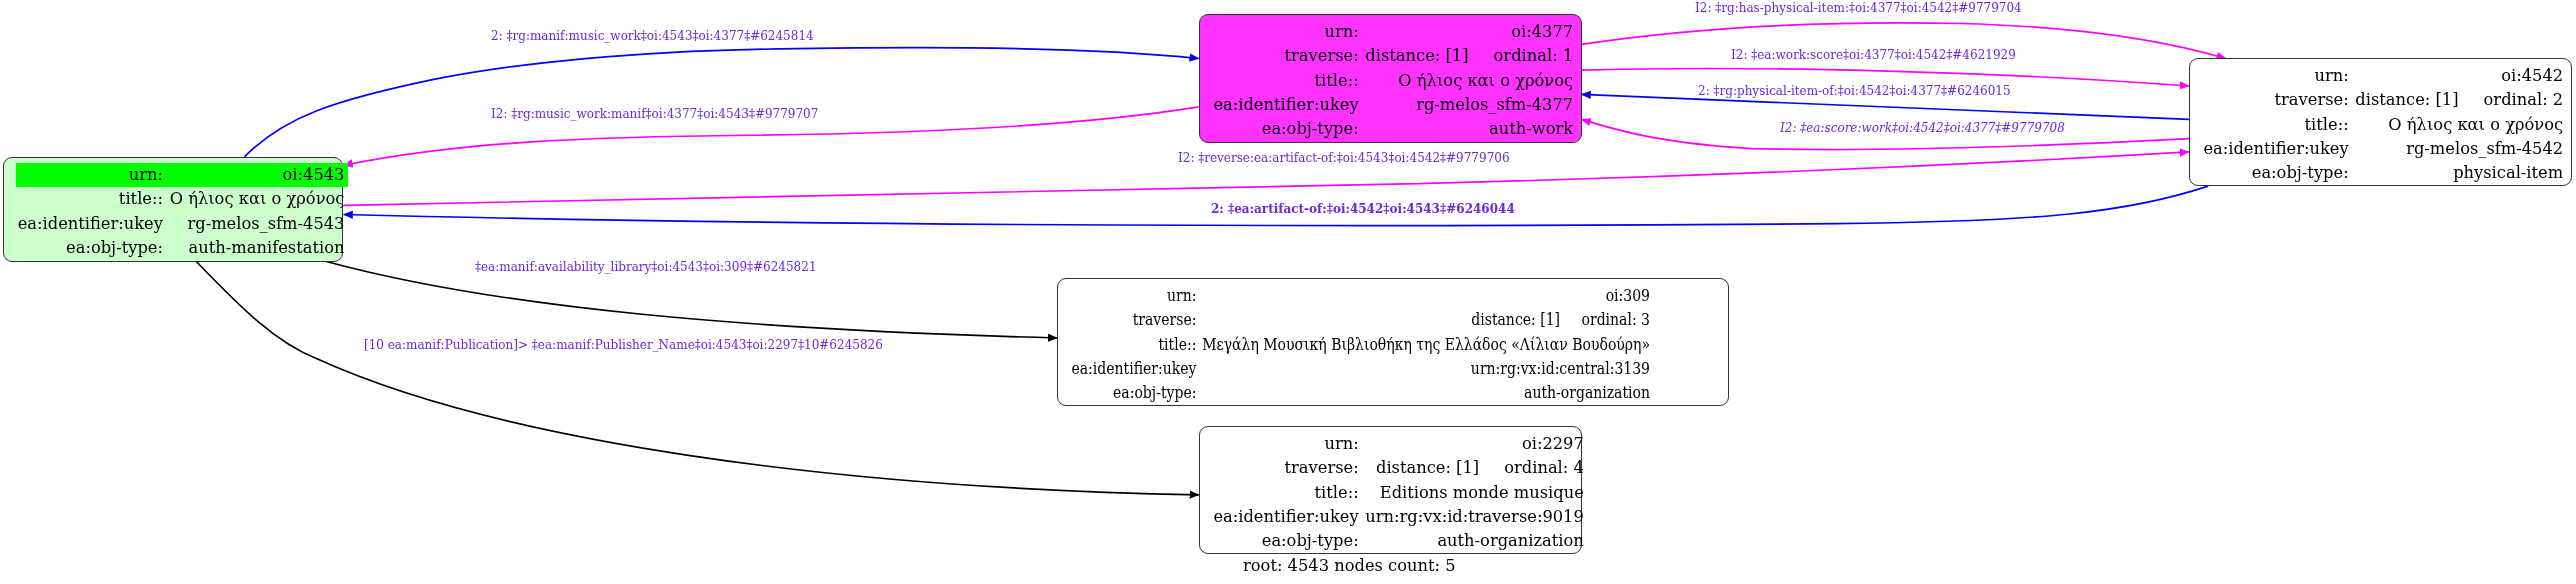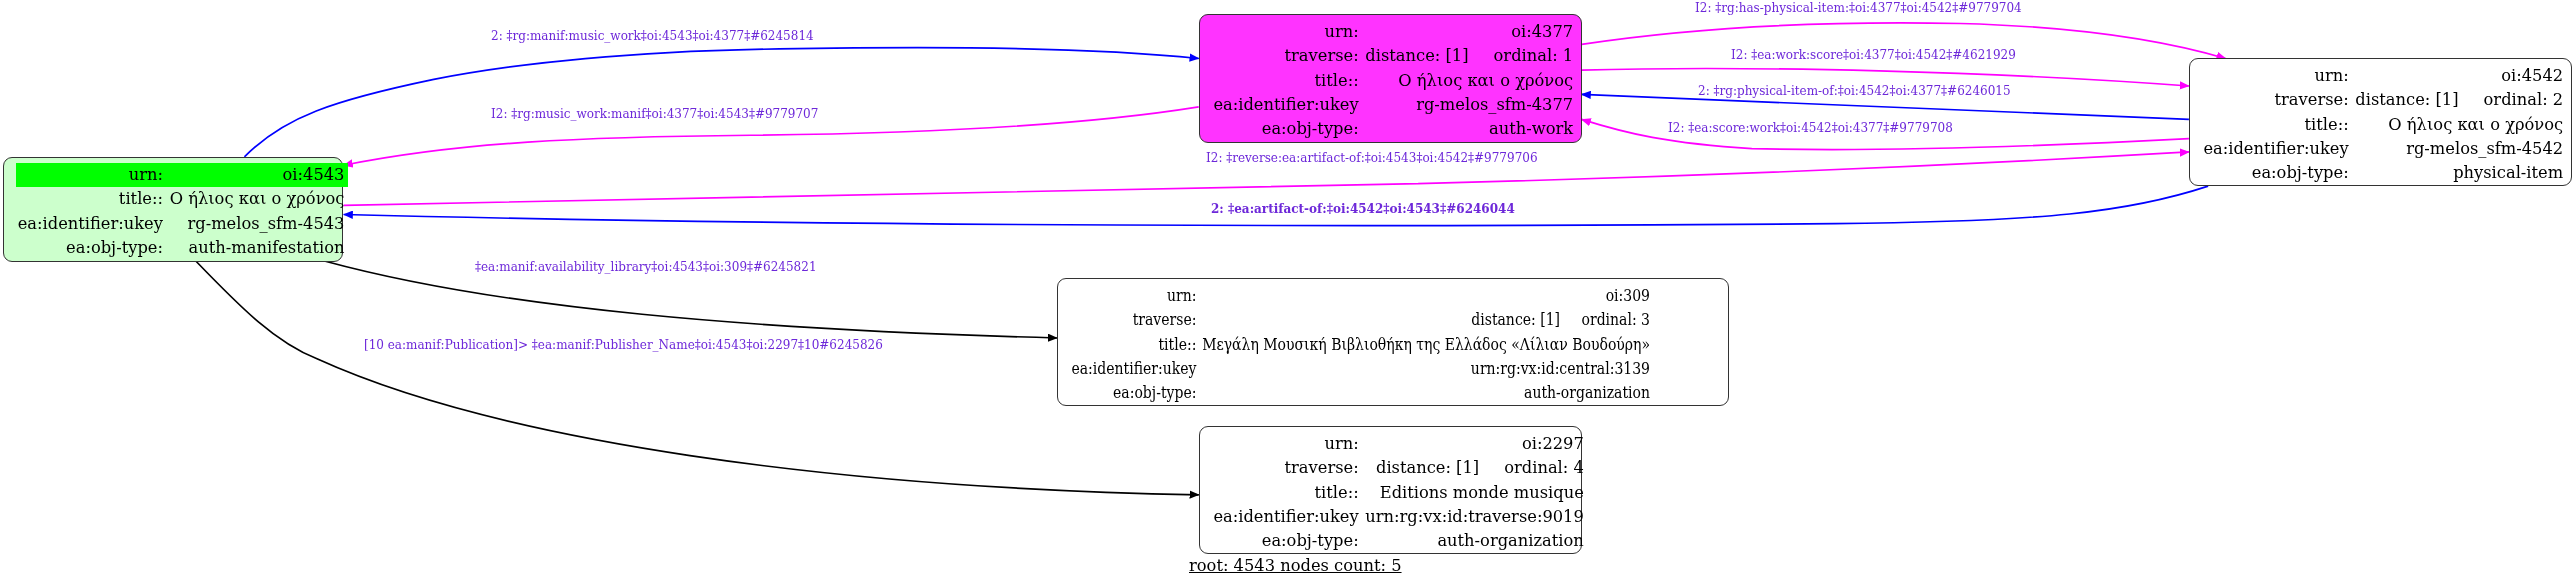--- a/index.html
+++ b/index.html
@@ -49,22 +49,22 @@
   <path d="M390,313 C600,370 900,395 1267,405" stroke="#000000" stroke-width="2" fill="none" marker-end="url(#ah-black)"></path>
 
   <path d="M235,313 C290,370 330,410 380,430 C600,530 1000,585 1437,593" stroke="#000000" stroke-width="2" fill="none" marker-end="url(#ah-black)"></path>
 </svg>
 
 <div class="edge-label" style="left:491px;top:29px;">2: ‡rg:manif:music_work‡oi:4543‡oi:4377‡#6245814</div>
 <div class="edge-label" style="left:491px;top:107px;">I2: ‡rg:music_work:manif‡oi:4377‡oi:4543‡#9779707</div>
 <div class="edge-label" style="left:1695px;top:0.8px;">I2: ‡rg:has-physical-item:‡oi:4377‡oi:4542‡#9779704</div>
 <div class="edge-label" style="left:1731px;top:48px;">I2: ‡ea:work:score‡oi:4377‡oi:4542‡#4621929</div>
 <div class="edge-label" style="left:1698px;top:84px;">2: ‡rg:physical-item-of:‡oi:4542‡oi:4377‡#6246015</div>
-<div class="edge-label" style="left:1668px;top:121px;">I2: ‡ea:score:work‡oi:4542‡oi:4377‡#9779708</div>
-<div class="edge-label" style="left:1178px;top:151px;margin-left:28px;">I2: ‡reverse:ea:artifact-of:‡oi:4543‡oi:4542‡#9779706</div>
+<div class="edge-label" style="left:1780px;top:121px;font-style:italic;">I2: ‡ea:score:work‡oi:4542‡oi:4377‡#9779708</div>
+<div class="edge-label" style="left:1178px;top:151px;">I2: ‡reverse:ea:artifact-of:‡oi:4543‡oi:4542‡#9779706</div>
 <div class="edge-label" style="left:1211px;top:202px;font-weight:bold;">2: ‡ea:artifact-of:‡oi:4542‡oi:4543‡#6246044</div>
 <div class="edge-label" style="left:475px;top:260px;">‡ea:manif:availability_library‡oi:4543‡oi:309‡#6245821</div>
 <div class="edge-label" style="left:364px;top:338px;">[10 ea:manif:Publication]&gt; ‡ea:manif:Publisher_Name‡oi:4543‡oi:2297‡10#6245826</div>
 
 <div class="node" style="left:3.3px;top:157px;width:340px;height:105px;background:#ccffcc;padding:5px 6.7px 5px 11.7px;">
   <table>
     <tbody>
         <tr>
       <td class="k hl" style="width:142px;">urn:</td>
       <td class="hl" style="width:172px;">oi:4543</td>
@@ -186,14 +186,14 @@
       <td>urn:rg:vx:id:traverse:9019</td>
     </tr>
     <tr>
       <td class="k">ea:obj-type:</td>
       <td>auth-organization</td>
     </tr>
   </tbody>
     </table>
 </div>
 
-<div id="footer" style="left:1189px;top:556px;text-decoration:underline;">root: 4543 nodes count: 5</div>
+<div id="footer" style="left:1243px;top:556px;">root: 4543 nodes count: 5</div>
 
 
 </body></html>

